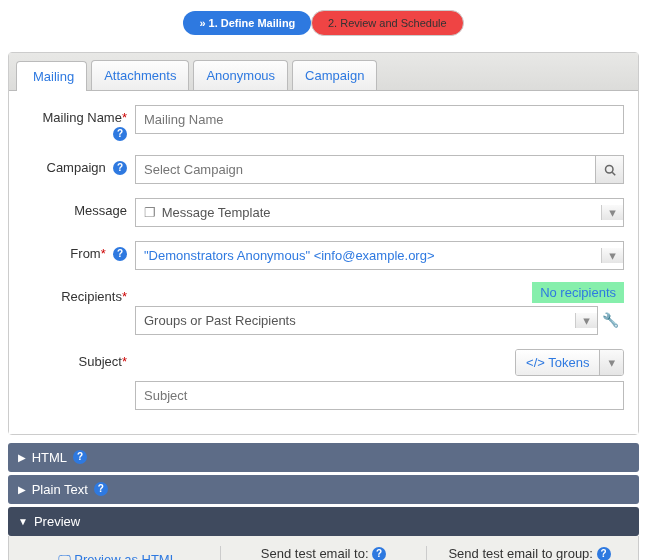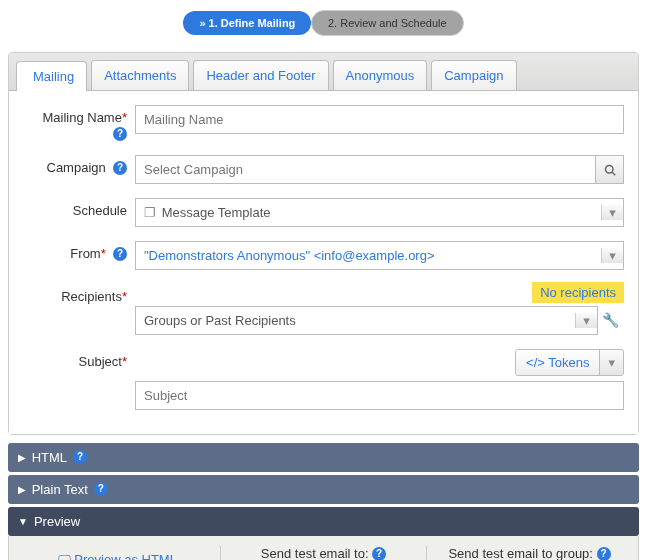--- a/index.html
+++ b/index.html
@@ -1,39 +1,39 @@
 <!DOCTYPE html>
 <html><head>
 <meta charset="utf-8">
 <style>
 * { box-sizing: border-box; margin: 0; padding: 0; }
 body { font-family: Arial, Helvetica, sans-serif; font-size: 13px; background: #fff; color: #333; width: 647px; }
 .wizard { text-align: center; padding: 10px 0 8px; }
 .wizard-step { display: inline-block; padding: 6px 16px; font-size: 11px; }
 .wizard-step.active { background: #2e79e0; color: #fff; border-radius: 14px; font-weight: bold; }
-.wizard-step.inactive { background: #a3a3a3; border: 1px solid #ccc; border-radius: 14px; color: #333; margin-left: -4px; }
+.wizard-step.inactive { background: #ef4444; border: 1px solid #ccc; border-radius: 14px; color: #333; margin-left: -4px; }
 .panel { border: 1px solid #ccc; border-radius: 4px; margin: 8px; background: #efefec; }
 .tabs { display: flex; gap: 4px; padding: 7px 7px 0; background: linear-gradient(#e8e8e6,#dcdcda); border-bottom: 1px solid #bbb; }
 .tab { padding: 7px 12px; border: 1px solid #bbb; border-bottom: none; border-radius: 4px 4px 0 0; cursor: pointer; color: #2e79e0; background: linear-gradient(#fdfdfd,#eee); }
 .tab.active { background: #fff; position: relative; top: 1px; padding-left: 16px; }
 .form-area { background: #fff; padding: 14px 14px 10px; }
 .row { display: flex; align-items: flex-start; margin-bottom: 14px; }
 .lbl { width: 112px; text-align: right; padding-right: 8px; padding-top: 5px; color: #333; }
 .req { color: #c00; }
 .help { display: inline-block; width: 14px; height: 14px; border-radius: 50%; background: #2e79e0; color: #fff; font-size: 10px; line-height: 14px; text-align: center; font-weight: bold; vertical-align: middle; }
 .ctrl { flex: 1; position: relative; }
 input.text, .select-box, .combo { width: 100%; border: 1px solid #bbb; padding: 6px 8px; font-size: 13px; color: #888; background: #fff; }
 .combo { display: flex; align-items: center; color: #555; }
 .combo .caret { margin-left: auto; width: 22px; text-align: center; border-left: 1px solid #ccc; color: #888; background: linear-gradient(#fafafa,#e5e5e5); align-self: stretch; display: flex; align-items: center; justify-content: center; margin-right: -8px; }
 .combo .ic { margin-right: 6px; color: #888; }
 .from-val { color: #2e79e0; }
 .search-wrap { display: flex; }
 .search-wrap input { flex: 1; }
 .search-btn { width: 28px; border: 1px solid #bbb; border-left: none; background: linear-gradient(#fafafa,#e5e5e5); color: #666; display: flex; align-items: center; justify-content: center; }
-.no-recip { position: absolute; right: 0; top: -2px; background: #fde047; color: #2e79e0; padding: 3px 8px; font-size: 13px; }
+.no-recip { position: absolute; right: 0; top: -2px; background: #86efac; color: #2e79e0; padding: 3px 8px; font-size: 13px; }
 .recip-row { display: flex; align-items: center; margin-top: 22px; }
 .recip-row .combo { flex: 1; gap: 30px; }
 .wrench { width: 26px; text-align: center; color: #555; font-size: 14px; }
 .tokens-btn { float: right; display: inline-flex; align-items: flex-start; border: 1px solid #bbb; border-radius: 3px; overflow: hidden; }
 .tokens-btn .main { padding: 5px 10px; color: #2e79e0; background: linear-gradient(#fff,#eee); }
 .tokens-btn .car { padding: 5px 8px; border-left: 1px solid #bbb; color: #888; background: linear-gradient(#fafafa,#e5e5e5); }
 .subject-input { clear: both; margin-top: 32px; }
 .accordion { margin: 6px 8px; }
 .acc-head { background: #5d6c87; color: #fff; padding: 7px 10px; border-radius: 3px; margin-bottom: 3px; font-size: 13px; display: flex; align-items: center; gap: 6px; }
 .acc-head .tri { font-size: 10px; }
@@ -50,21 +50,20 @@
 
 <div class="wizard">
   <span class="wizard-step active">» 1. Define Mailing</span>
   <span class="wizard-step inactive">2. Review and Schedule</span>
 </div>
 
 <div class="panel">
   <div class="tabs">
     <div class="tab active">Mailing</div>
     <div class="tab">Attachments</div>
-    <div class="tab">Header and Footer</div>
     <div class="tab">Anonymous</div>
     <div class="tab">Campaign</div>
   </div>
 
   <div class="form-area">
 
     <div class="row">
       <div class="lbl"><span>Mailing Name</span><span class="req">*</span><br><span class="help">?</span></div>
       <div class="ctrl"><input class="text" type="text" placeholder="Mailing Name" style=""></div>
     </div>
@@ -78,21 +77,21 @@
               <span><svg viewBox="0 0 16 16">
                   <circle cx="7" cy="7" r="5" fill="none" stroke="#666" stroke-width="2"></circle>
                   <line x1="11" y1="11" x2="15" y2="15" stroke="#666" stroke-width="2"></line>
                 </svg></span>
             </div>
         </div>
       </div>
     </div>
 
     <div class="row">
-      <div class="lbl">Schedule</div>
+      <div class="lbl">Message</div>
       <div class="ctrl">
         <div class="combo">
           <span class="ic">❐</span>
           <span>Message Template</span>
           <span class="caret">▾</span>
         </div>
       </div>
     </div>
 
     <div class="row">

